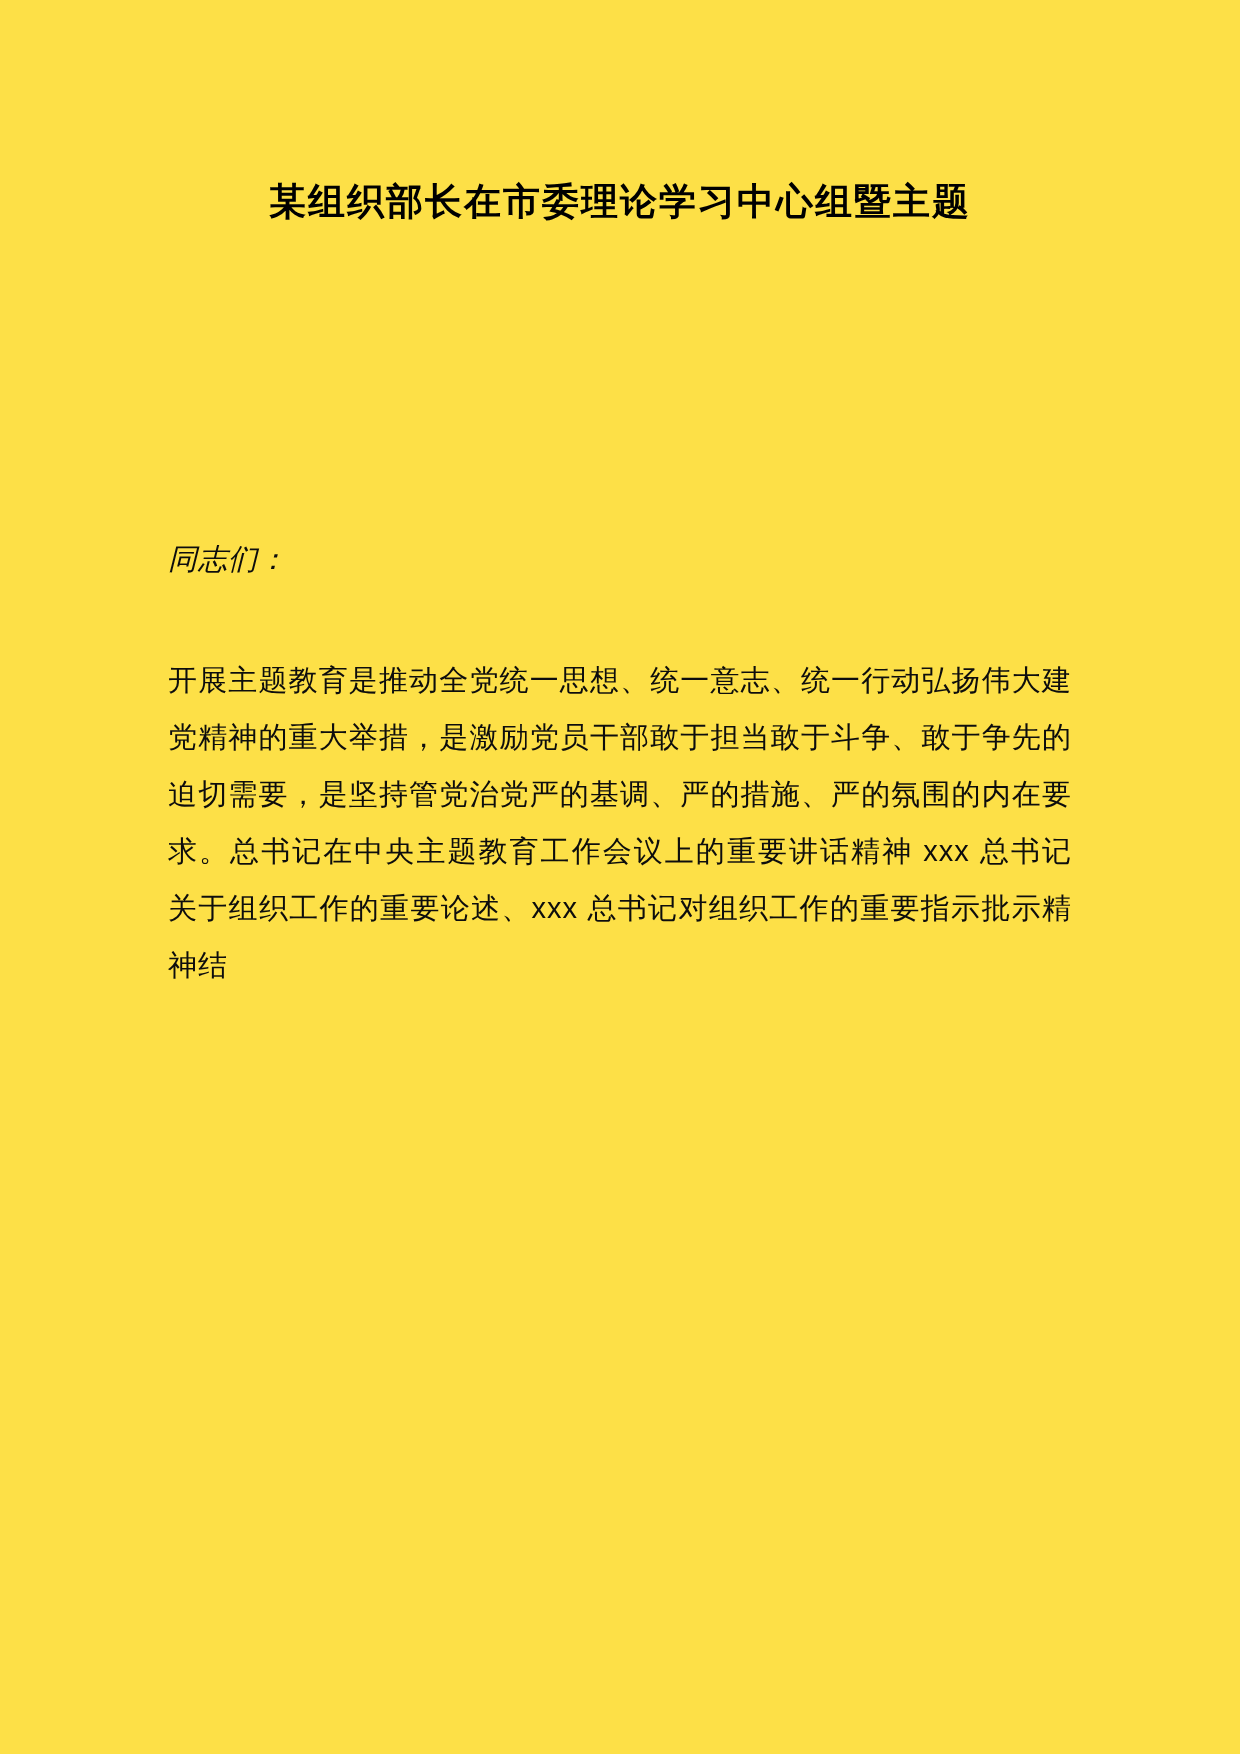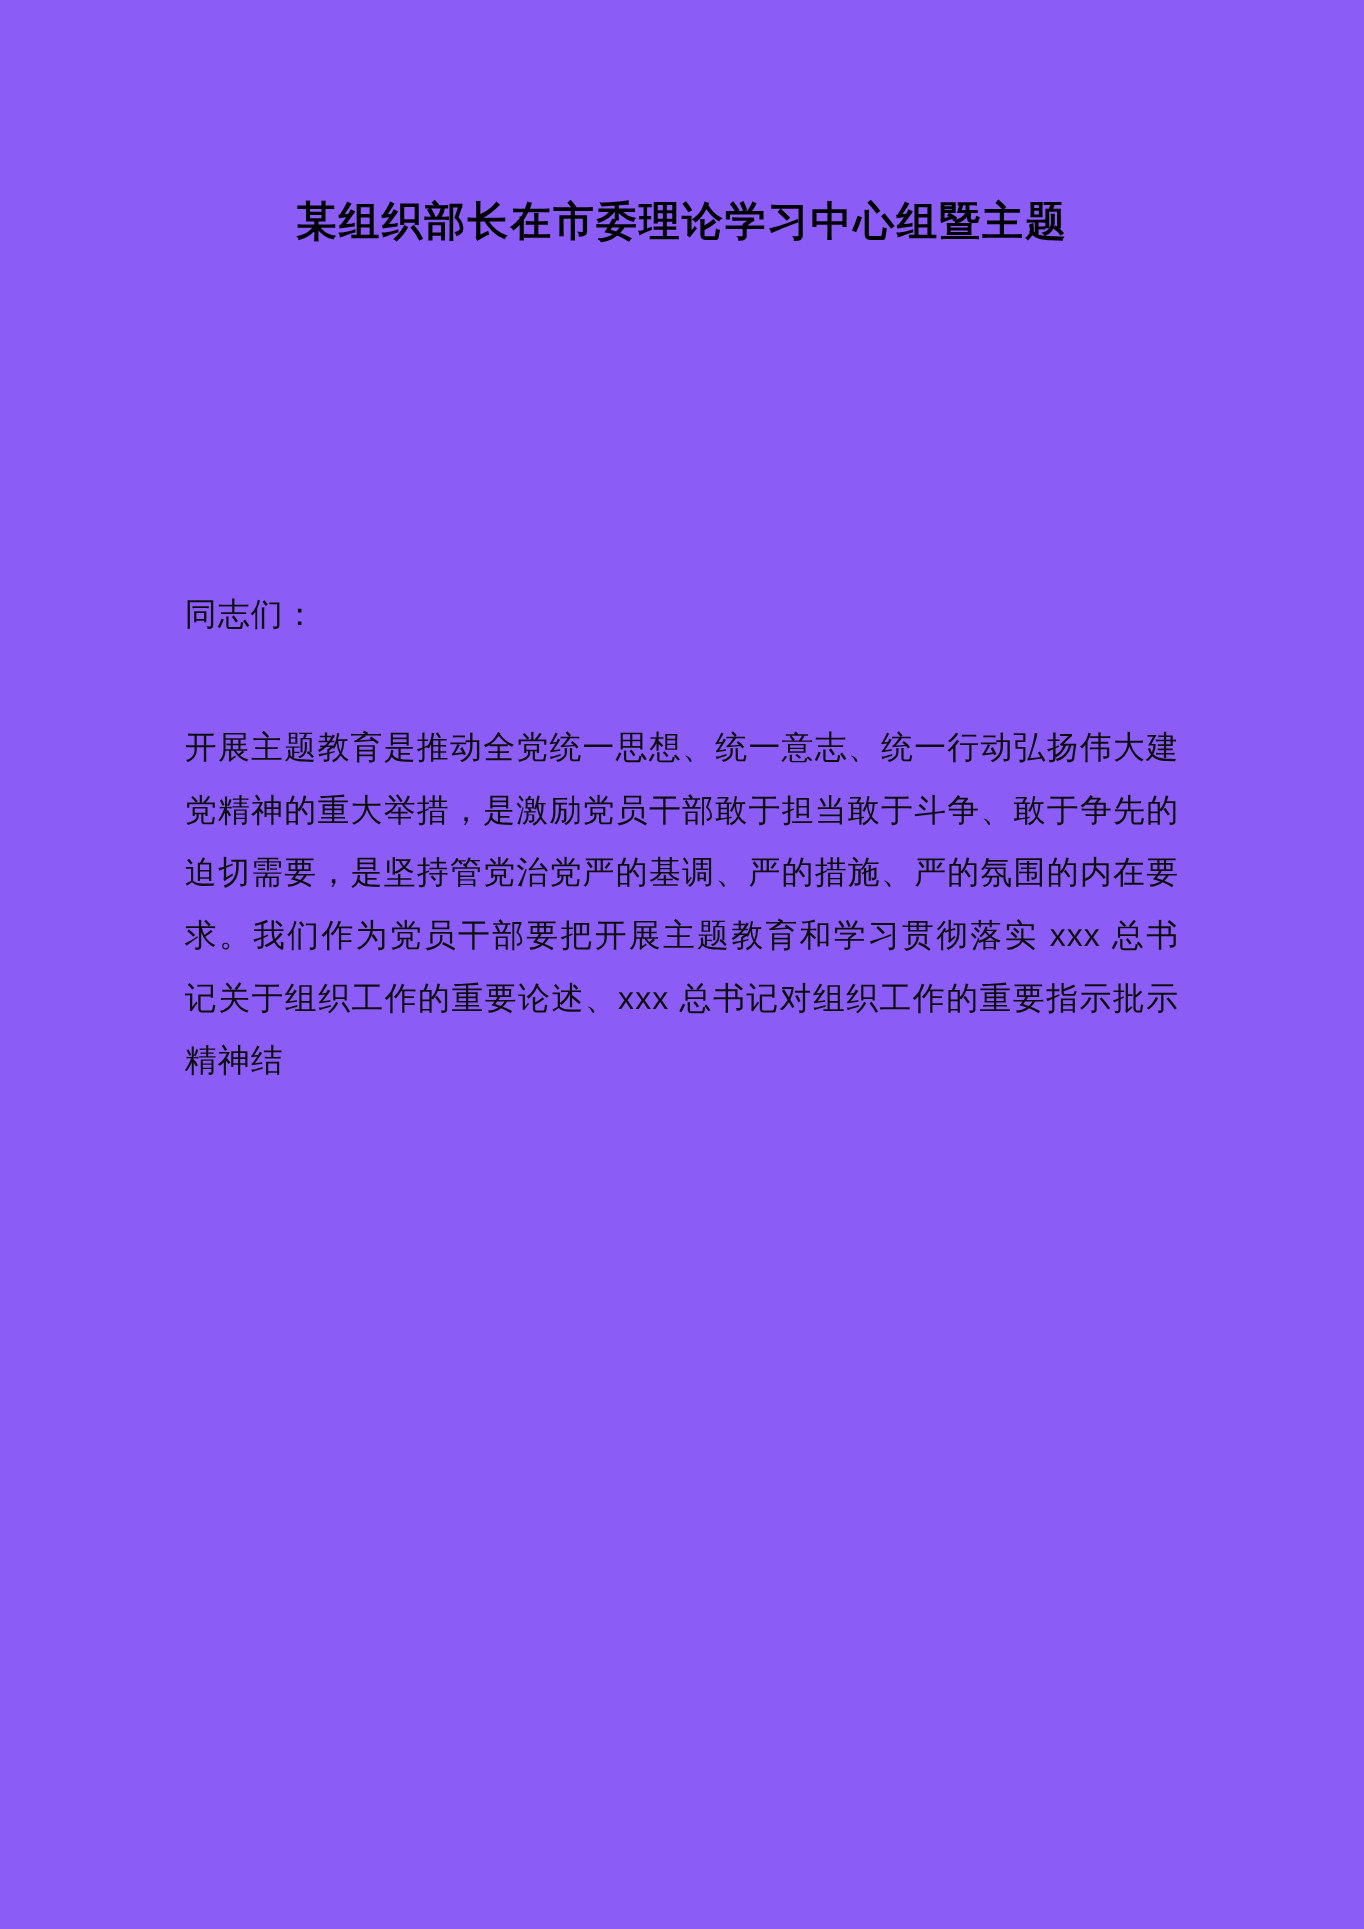--- a/index.html
+++ b/index.html
@@ -5,21 +5,21 @@
     html, body {
       margin: 0;
       padding: 0;
       background: #ffffff;
     }
     .page {
       position: relative;
       width: 1240px;
       height: 1754px;
       margin: 0 auto;
-      background: #8b5cf6;
+      background: #fde047;
       color: #000000;
       font-family: "Liberation Sans", sans-serif;
       box-sizing: border-box;
       padding: 178px 168px 0 168px;
       overflow: hidden;
     }
     .title {
       margin: 0;
       text-align: center;
       font-size: 37px;
@@ -37,32 +37,33 @@
     .body-text {
       margin-top: 305px;
       font-size: 29px;
       line-height: 57px;
       text-align: justify;
       letter-spacing: 1px;
       color: #0d0d0d;
     }
     .salutation {
       margin: 0;
+      font-style: italic;
     }
     .para {
       margin: 64px 0 0 0;
     }
   </style>
 </head>
 <body>
 
 <div class="page">
   <h1 class="title">
     <span class="title-line">某组织部长在市委理论学习中心组暨主题</span>
   </h1>
 
   <div class="body-text">
     <p class="salutation">同志们：</p>
 
 
-    <p class="para">开展主题教育是推动全党统一思想、统一意志、统一行动弘扬伟大建党精神的重大举措，是激励党员干部敢于担当敢于斗争、敢于争先的迫切需要，是坚持管党治党严的基调、严的措施、严的氛围的内在要求。我们作为党员干部要把开展主题教育和学习贯彻落实 xxx 总书记关于组织工作的重要论述、xxx 总书记对组织工作的重要指示批示精神结</p>
+    <p class="para">开展主题教育是推动全党统一思想、统一意志、统一行动弘扬伟大建党精神的重大举措，是激励党员干部敢于担当敢于斗争、敢于争先的迫切需要，是坚持管党治党严的基调、严的措施、严的氛围的内在要求。总书记在中央主题教育工作会议上的重要讲话精神 xxx 总书记关于组织工作的重要论述、xxx 总书记对组织工作的重要指示批示精神结</p>
   </div>
 </div>
 
 </body></html>

